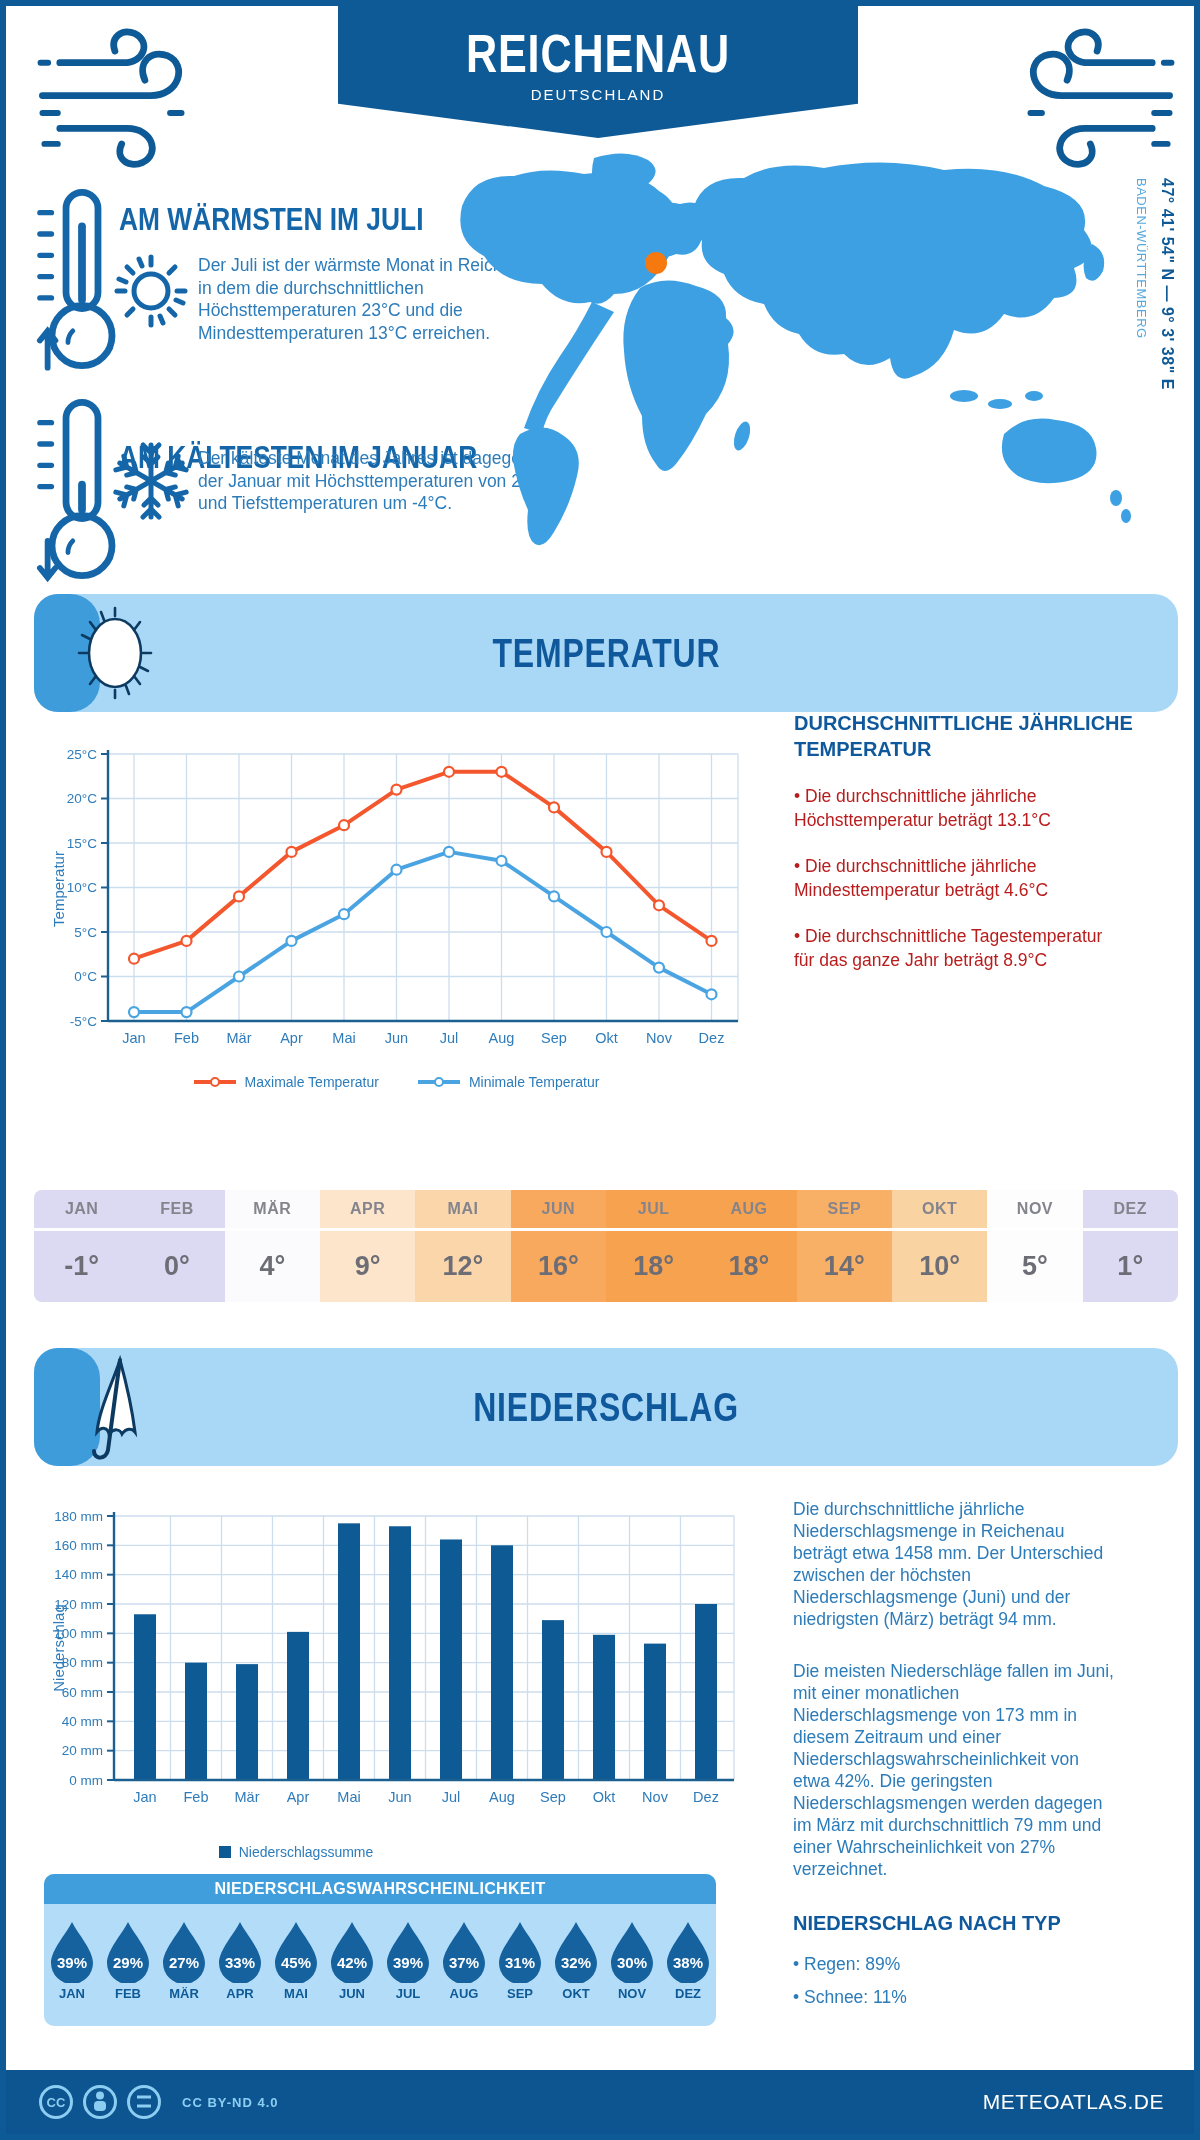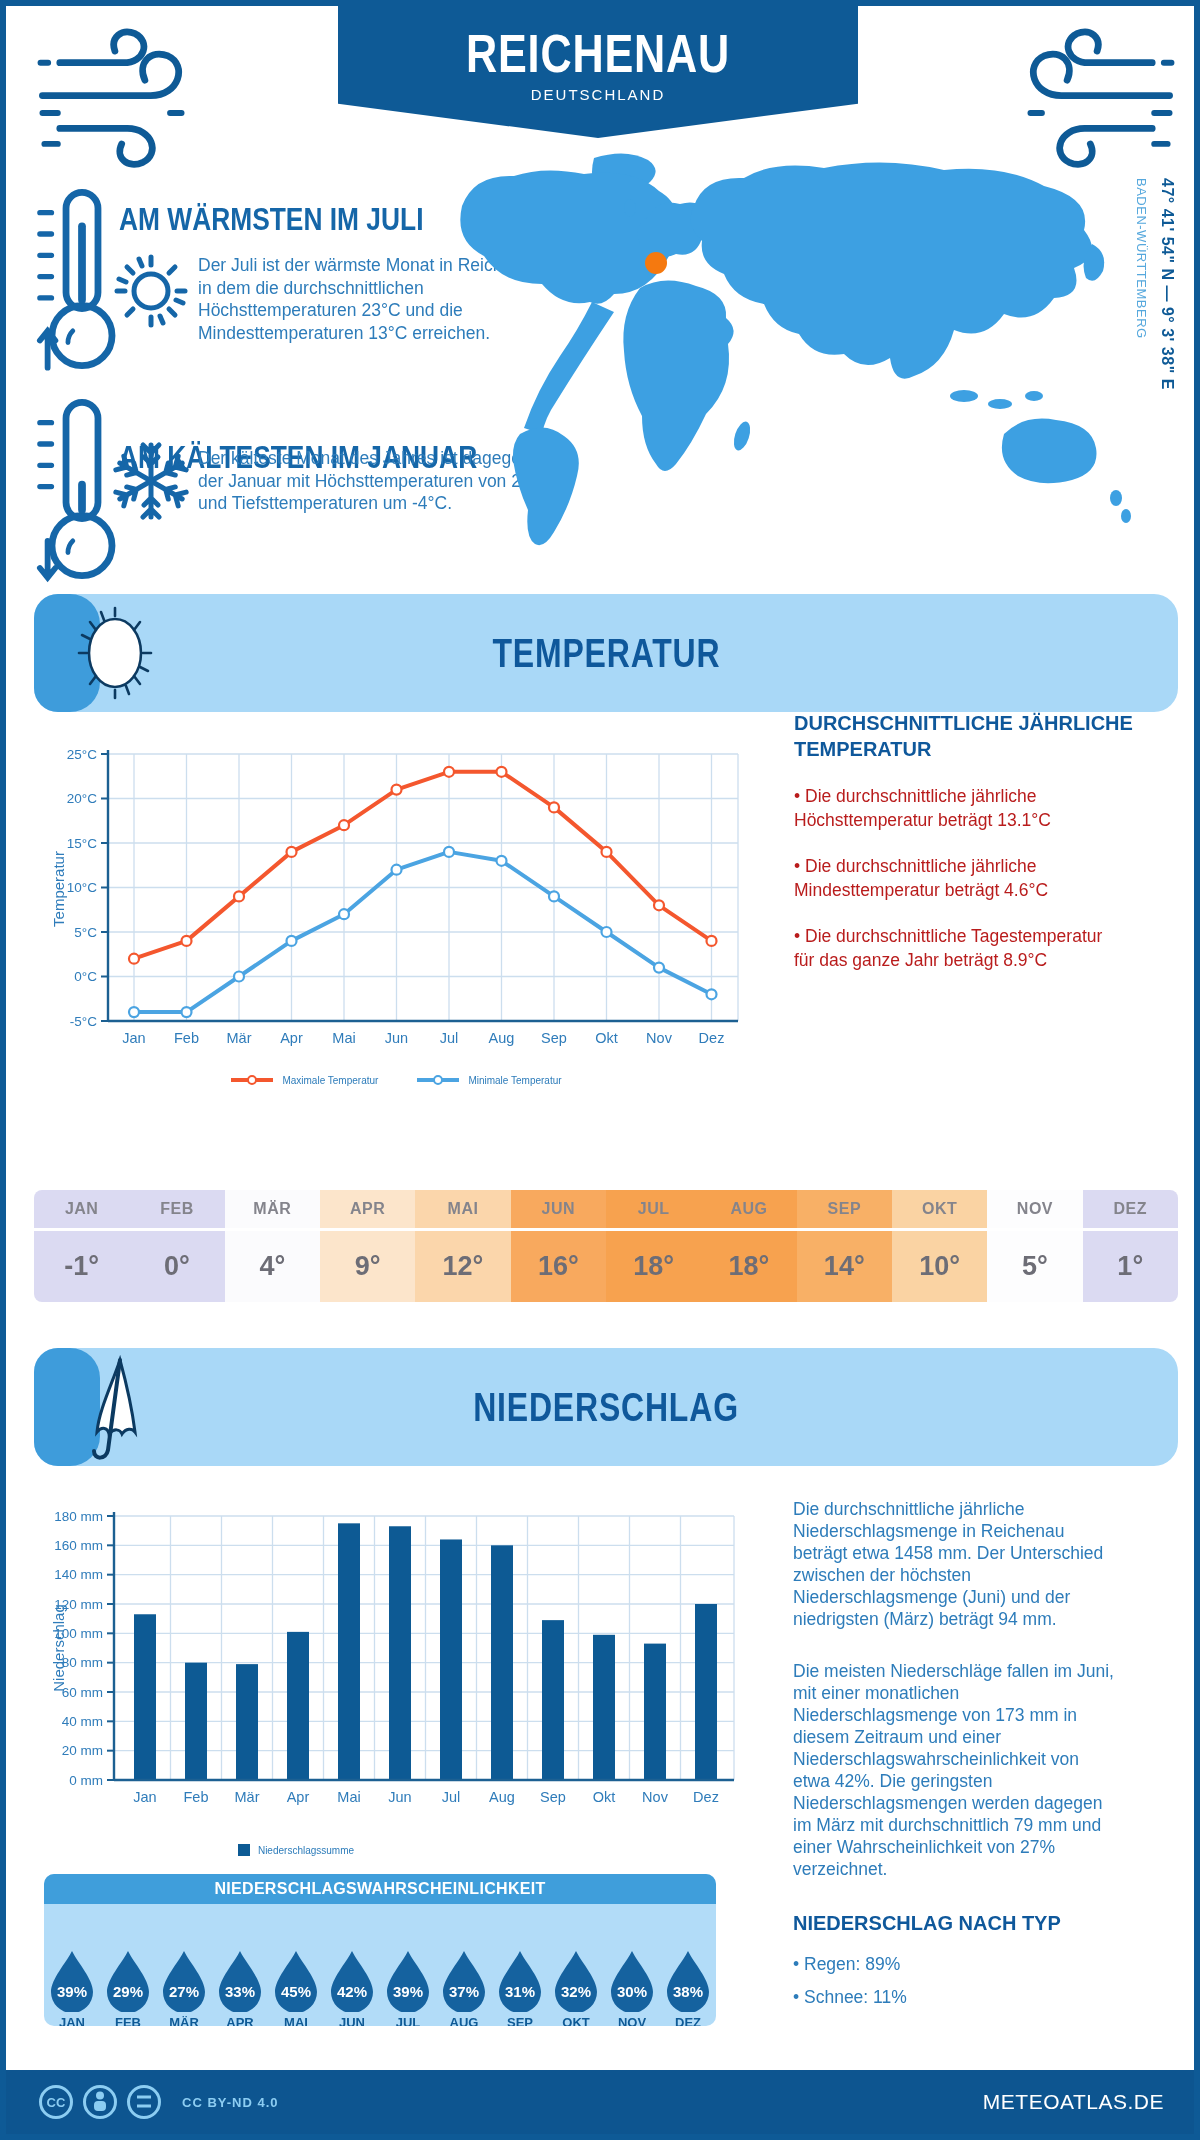--- a/index.html
+++ b/index.html
@@ -50,27 +50,27 @@
   .tcell{display:flex;align-items:center;justify-content:center;}
   .thead{height:38px;font-size:16px;font-weight:bold;color:#84848c;letter-spacing:.5px;}
   .tval{height:71px;margin-top:3px;font-size:27px;font-weight:bold;color:#6d6d76;}
   .tcol:first-child .thead{border-radius:8px 0 0 0}
   .tcol:last-child  .thead{border-radius:0 8px 0 0}
   .tcol:first-child .tval{border-radius:0 0 0 8px}
   .tcol:last-child  .tval{border-radius:0 0 8px 0}
 
   
   .legend{display:flex;justify-content:center;gap:38px;align-items:center;}
-  .legend-item{display:flex;align-items:center;gap:8px;font-size:10px;color:#2d7cba;justify-content:center;}
+  .legend-item{display:flex;align-items:center;gap:8px;font-size:14px;color:#2d7cba;justify-content:center;}
 
   
   .prob{left:38px;top:1868px;width:672px;height:152px;border-radius:10px;overflow:hidden;background:#b2dcf8;}
   .prob-band{height:30px;background:#3f9edb;display:flex;align-items:center;justify-content:center;}
   .prob-band span{color:#fff;font-weight:bold;font-size:16px;letter-spacing:.3px;}
-  .drops-row{display:flex;padding-top:26px;margin-top:20px;}
+  .drops-row{display:flex;padding-top:17px;}
   .drop-item{width:56px;display:flex;flex-direction:column;align-items:center;}
   .drop-month{margin-top:3px;font-size:13px;font-weight:bold;color:#0e5a96;}
 
   
   .footer{left:0;bottom:0;width:1188px;height:64px;background:#0d5590;
           display:flex;align-items:center;justify-content:space-between;padding:0 30px;box-sizing:border-box;}
   .cc-group{display:flex;align-items:center;gap:14px;}
   .cc-label{color:#8ccdf2;font-size:13px;font-weight:bold;letter-spacing:1px;}
   .site{color:#fff;font-size:21px;font-weight:normal;letter-spacing:.5px;}
 </style>

